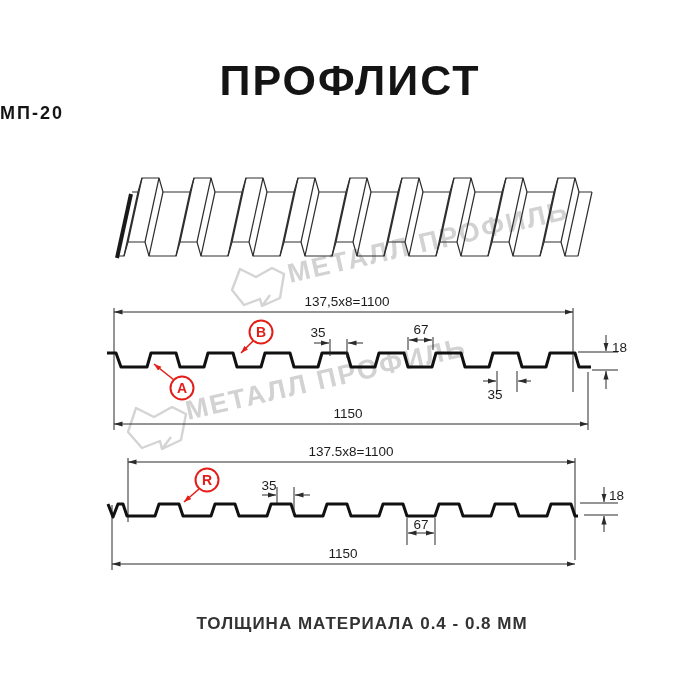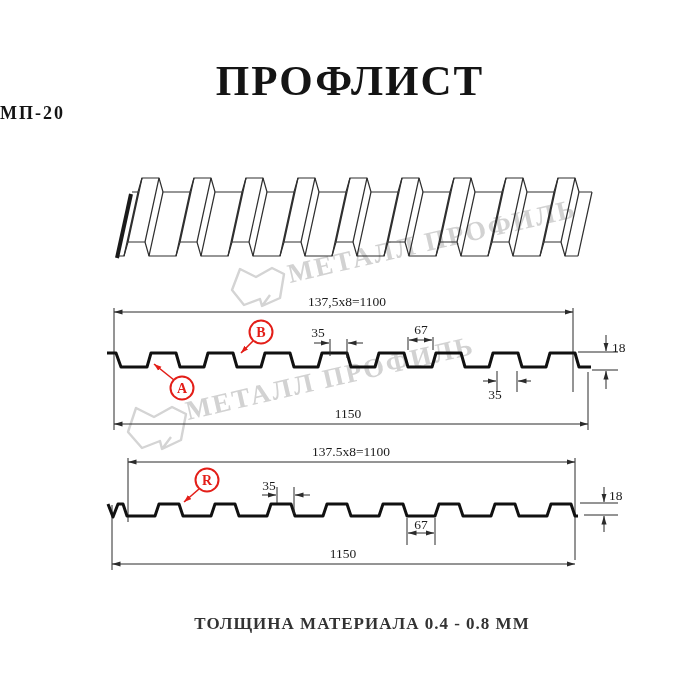--- a/index.html
+++ b/index.html
@@ -1,17 +1,17 @@
 <!DOCTYPE html>
 <html><head>
 <meta charset="utf-8">
 <style>
   html,body{margin:0;padding:0;background:#fff;}
   .canvas{position:relative;width:700px;height:700px;background:#ffffff;overflow:hidden;
-          font-family:Liberation Serif, serif;}
+          font-family:Liberation Sans, sans-serif;}
   .title{position:absolute;top:56px;left:0;width:700px;text-align:center;
          font-size:43px;font-weight:700;letter-spacing:2px;color:#141414;}
   .subtitle{position:absolute;top:103px;left:0;width:700px;text-align:left;
          font-size:18px;font-weight:700;letter-spacing:2px;color:#141414;}
   .footer{position:absolute;top:614px;left:12px;width:700px;text-align:center;
          font-size:17px;font-weight:600;letter-spacing:1px;color:#333;}
   svg{position:absolute;top:0;left:0;}
   .dimtxt{font-size:13.5px;fill:#1c1c1c;}
   .lbltxt{font-size:14px;font-weight:700;}
   .wmtxt{font-size:27px;font-weight:700;letter-spacing:2px;}

